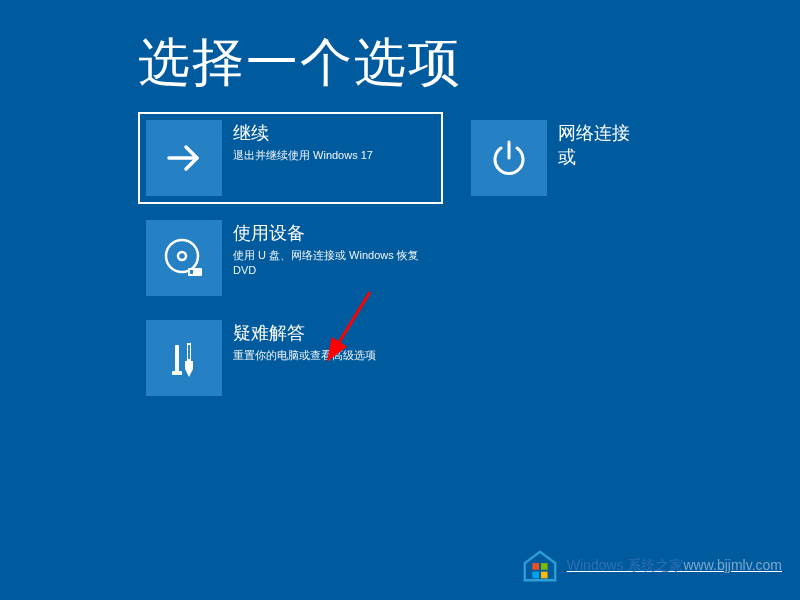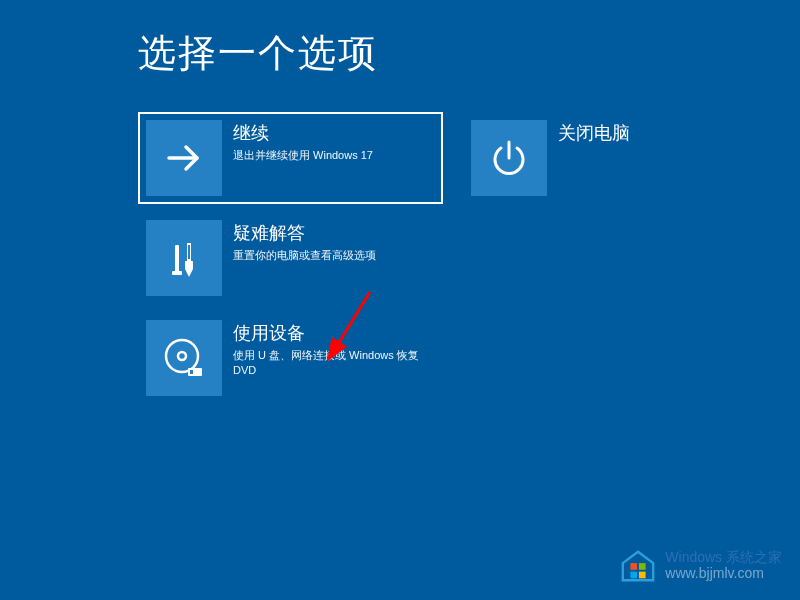--- a/index.html
+++ b/index.html
@@ -13,21 +13,21 @@
       background: #005a9e;
       font-family: "Microsoft YaHei", "Segoe UI", sans-serif;
       color: #ffffff;
       overflow: hidden;
       position: relative;
     }
     .page-title {
       position: absolute;
       left: 138px;
       top: 28px;
-      font-size: 38px;
+      font-size: 52px;
       font-weight: 300;
       letter-spacing: 2px;
     }
     .options-grid {
       position: absolute;
       left: 138px;
       top: 112px;
     }
     .option-row {
       display: flex;
@@ -87,22 +87,23 @@
       display: flex;
       align-items: center;
       gap: 8px;
     }
     .watermark-logo {
       width: 38px;
       height: 38px;
     }
     .watermark-text {
       display: flex;
-      flex-direction: column;
+      flex-direction: row;
       line-height: 1.15;
+      text-decoration: underline;
     }
     .watermark-title {
       font-size: 14px;
       color: #2d6fb4;
       font-weight: 500;
     }
     .watermark-url {
       font-size: 14px;
       color: #7aa7cc;
     }
@@ -133,59 +134,59 @@
     <div class="option-tile option-narrow">
       <div class="tile-icon">
         <svg width="44" height="44" viewBox="0 0 44 44">
           <g stroke="#ffffff" stroke-width="3" fill="none" stroke-linecap="round">
             <path d="M 14 12 A 14 14 0 1 0 30 12"></path>
             <line x1="22" y1="6" x2="22" y2="22"></line>
           </g>
         </svg>
       </div>
       <div class="tile-text">
-        <div class="tile-title">关闭电脑</div>
+        <div class="tile-title">网络连接或</div>
+      </div>
+    </div>
+  </div>
+
+  <div class="option-row">
+    <div class="option-tile">
+      <div class="tile-icon">
+        <svg width="48" height="48" viewBox="0 0 48 48">
+          <g stroke="#ffffff" stroke-width="2.5" fill="none">
+            <circle cx="22" cy="22" r="16"></circle>
+            <circle cx="22" cy="22" r="4"></circle>
+            <rect x="28" y="34" width="14" height="8" rx="1" fill="#ffffff" stroke="none"></rect>
+            <rect x="30" y="36" width="3" height="4" fill="#2680c4" stroke="none"></rect>
+          </g>
+        </svg>
+      </div>
+      <div class="tile-text">
+        <div class="tile-title">使用设备</div>
+        <div class="tile-subtitle">使用 U 盘、网络连接或 Windows 恢复 DVD</div>
       </div>
     </div>
   </div>
 
   <div class="option-row">
     <div class="option-tile">
       <div class="tile-icon">
         <svg width="46" height="46" viewBox="0 0 46 46">
           <g fill="#ffffff">
             <rect x="14" y="10" width="4" height="28" rx="1"></rect>
             <rect x="11" y="36" width="10" height="4" rx="1"></rect>
             <path d="M 26 8 L 26 26 L 24 26 L 24 34 L 32 34 L 32 26 L 30 26 L 30 8 Z M 27 10 L 29 10 L 29 24 L 27 24 Z"></path>
             <path d="M 24 34 L 28 42 L 32 34 Z"></path>
           </g>
         </svg>
       </div>
       <div class="tile-text">
         <div class="tile-title">疑难解答</div>
         <div class="tile-subtitle">重置你的电脑或查看高级选项</div>
-      </div>
-    </div>
-  </div>
-
-  <div class="option-row">
-    <div class="option-tile">
-      <div class="tile-icon">
-        <svg width="48" height="48" viewBox="0 0 48 48">
-          <g stroke="#ffffff" stroke-width="2.5" fill="none">
-            <circle cx="22" cy="22" r="16"></circle>
-            <circle cx="22" cy="22" r="4"></circle>
-            <rect x="28" y="34" width="14" height="8" rx="1" fill="#ffffff" stroke="none"></rect>
-            <rect x="30" y="36" width="3" height="4" fill="#2680c4" stroke="none"></rect>
-          </g>
-        </svg>
-      </div>
-      <div class="tile-text">
-        <div class="tile-title">使用设备</div>
-        <div class="tile-subtitle">使用 U 盘、网络连接或 Windows 恢复 DVD</div>
       </div>
     </div>
   </div>
 
 </div>
 
 <svg class="arrow-annotation" width="60" height="90" viewBox="0 0 60 90">
   <defs>
     <marker id="arrowhead" markerWidth="10" markerHeight="10" refX="6" refY="3" orient="auto">
       <polygon points="0 0, 8 3, 0 6" fill="#ff0000"></polygon>

